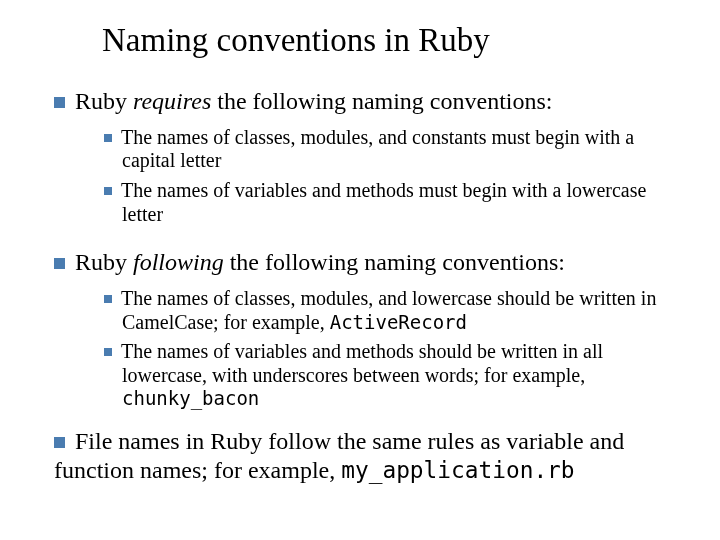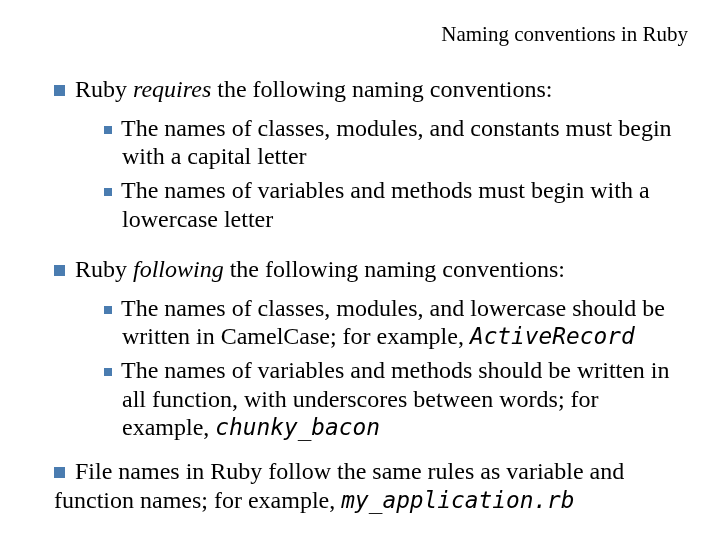--- a/index.html
+++ b/index.html
@@ -4,25 +4,24 @@
   <style>
     * { margin: 0; padding: 0; box-sizing: border-box; }
     html, body { width: 720px; height: 540px; overflow: hidden; }
     body {
       background: #ffffff;
       font-family: "Times New Roman", Times, serif;
       color: #000000;
       padding: 22px 32px 22px 32px;
     }
     .title {
-      font-size: 21px;
+      font-size: 33px;
       font-weight: normal;
       margin-bottom: 28px;
       padding-left: 70px;
-      text-align: right;
     }
     .bul {
       display: inline-block;
       width: 11px;
       height: 11px;
       margin-right: 10px;
       vertical-align: baseline;
       position: relative;
       top: -1px;
     }
@@ -35,32 +34,31 @@
       position: relative;
       top: -2px;
     }
     .level1 {
       font-size: 24px;
       margin-left: 22px;
       margin-bottom: 10px;
       line-height: 1.2;
     }
     .level2 {
-      font-size: 24px;
+      font-size: 20px;
       margin-left: 72px;
       margin-bottom: 6px;
       line-height: 1.18;
       text-indent: -18px;
       padding-left: 18px;
     }
     .italic { font-style: italic; margin-top: 12px; }
     .code {
       font-family: "Lucida Console", Monaco, Consolas, monospace;
       font-size: 0.95em;
-      font-style: italic;
     }
     .spacer { height: 16px; }
     .spacer-sm { height: 10px; }
   </style>
 </head>
 <body>
 
 <div class="title">Naming conventions in Ruby</div>
 
 <div class="level1">
@@ -75,20 +73,20 @@
 
 <div class="spacer"></div>
 
 <div class="level1">
   <span class="bul" style="background-color: rgb(74, 124, 176);"></span><span>Ruby </span><span class="italic">following</span><span> the following naming conventions:</span>
 </div>
 <div class="level2">
   <span class="bul-sm" style="background-color: rgb(74, 124, 176);"></span><span>The names of classes, modules, and lowercase should be written in CamelCase; for example, </span><span class="code">ActiveRecord</span>
 </div>
 <div class="level2">
-  <span class="bul-sm" style="background-color: rgb(74, 124, 176);"></span><span>The names of variables and methods should be written in all function, with underscores between words; for example, </span><span class="code">chunky_bacon</span>
+  <span class="bul-sm" style="background-color: rgb(74, 124, 176);"></span><span>The names of variables and methods should be written in all lowercase, with underscores between words; for example, </span><span class="code">chunky_bacon</span>
 </div>
 
 <div class="spacer-sm"></div>
 
 <div class="level1">
   <span class="bul" style="background-color: rgb(74, 124, 176);"></span><span>File names in Ruby follow the same rules as variable and function names; for example, </span><span class="code">my_application.rb</span>
 </div>
 
 </body></html>

